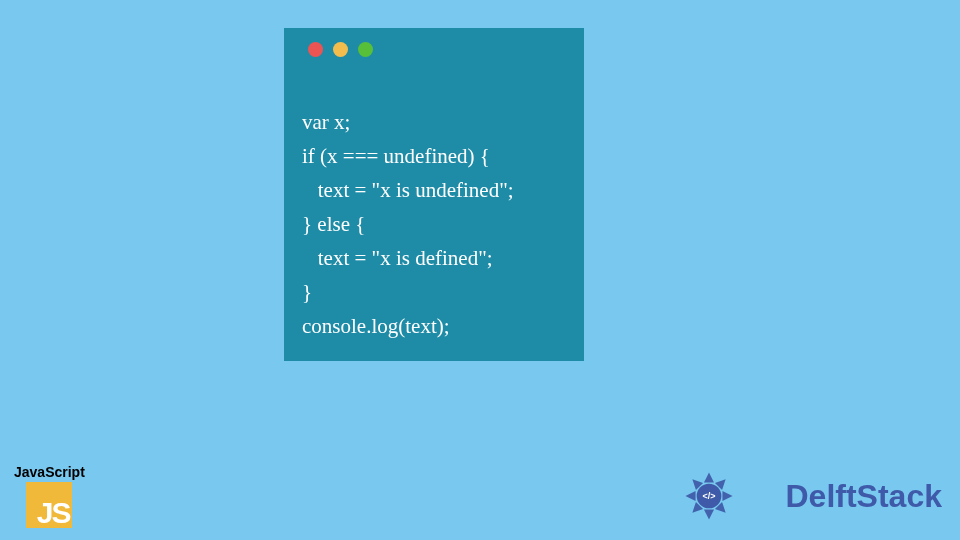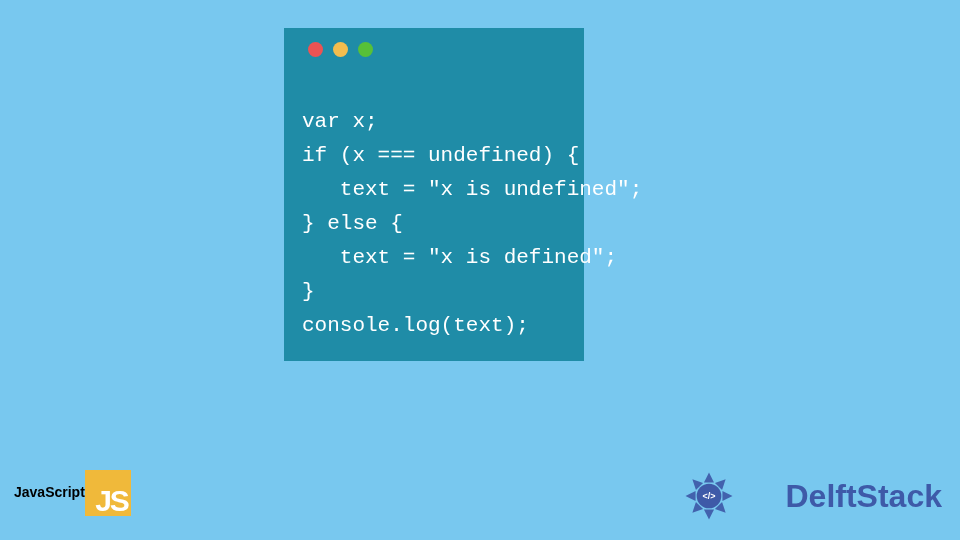--- a/index.html
+++ b/index.html
@@ -28,30 +28,31 @@
   .dot {
     width: 15px;
     height: 15px;
     border-radius: 50%;
   }
   .dot-red { background: #ec5353; }
   .dot-yellow { background: #f3bd4e; }
   .dot-green { background: #57c038; }
   .code {
     color: #ffffff;
-    font-family: Liberation Mono, monospace;
+    font-family: Liberation Serif, serif;
     font-size: 21px;
     line-height: 1.62;
     white-space: pre;
   }
   .js-badge {
     position: absolute;
     left: 14px;
-    bottom: 24px;
+    bottom: 12px;
     display: flex;
+    flex-direction: column;
     align-items: center;
   }
   .js-label {
     font-size: 14px;
     font-weight: bold;
     color: #000;
     margin-bottom: 2px;
   }
   .js-logo {
     width: 46px;

